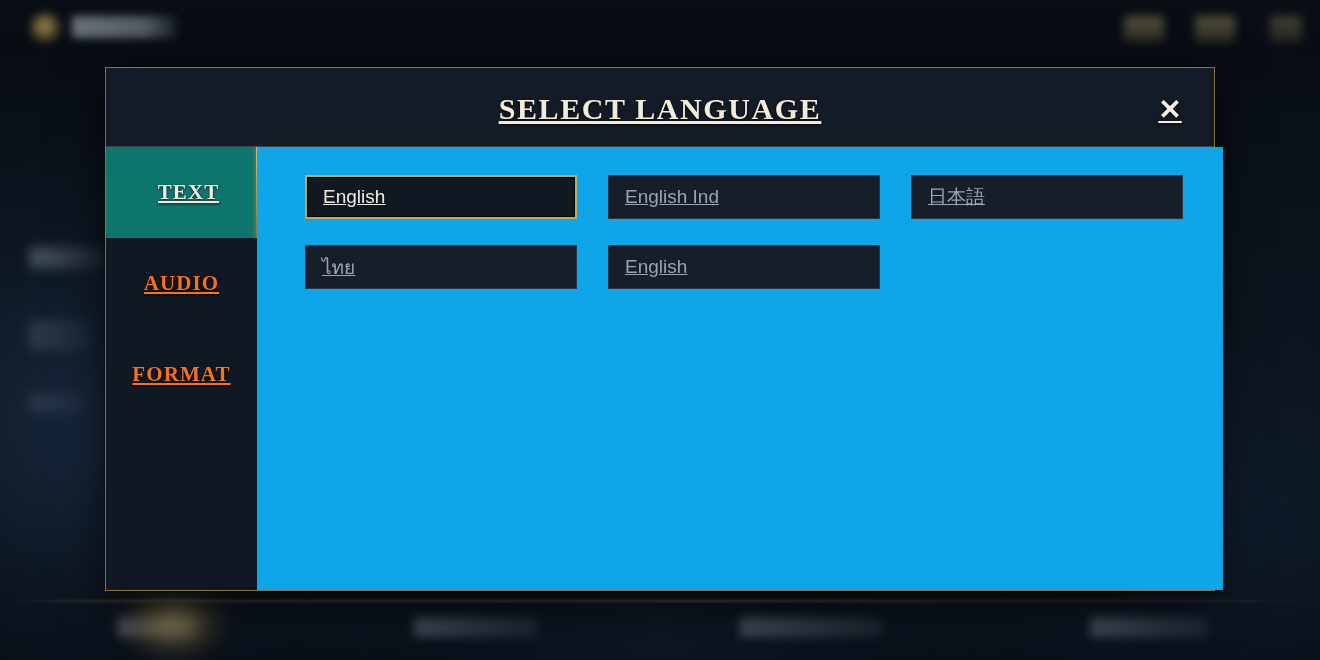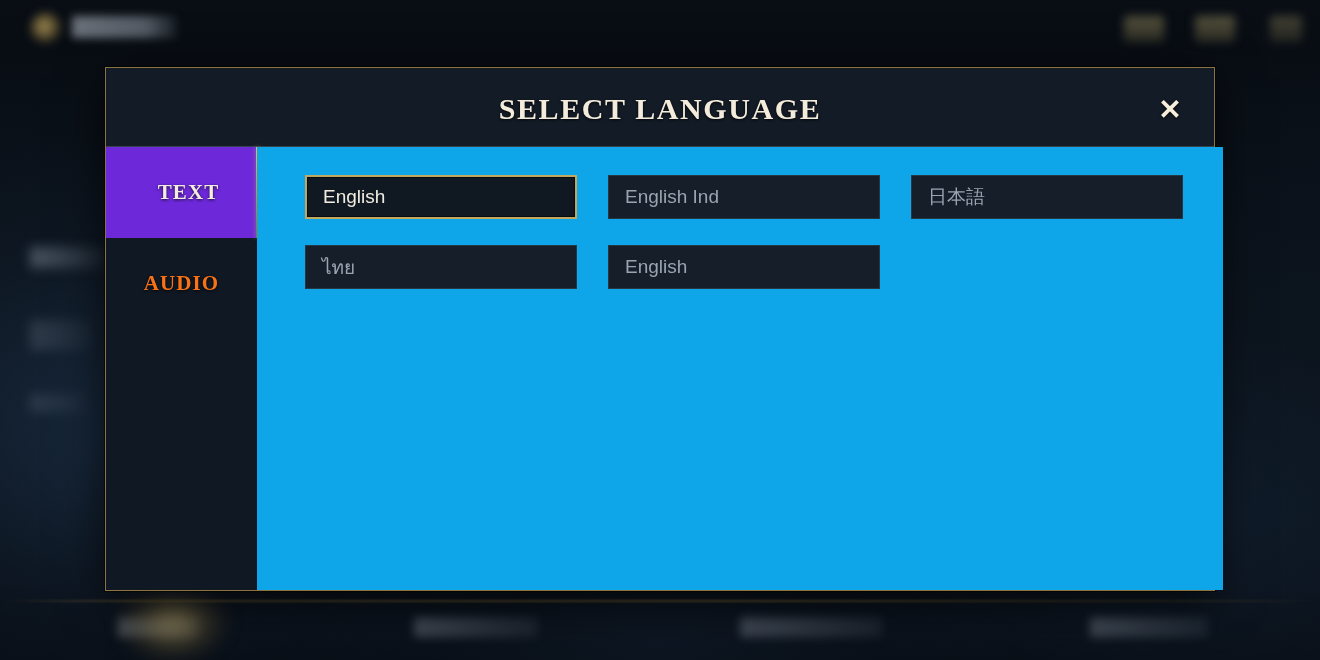--- a/index.html
+++ b/index.html
@@ -1,15 +1,15 @@
 <!DOCTYPE html>
 <html><head>
 <meta charset="utf-8">
 <style>
-  * { margin:0; padding:0; box-sizing:border-box; }
+  * { margin:0; padding:0; box-sizing:border-box;text-decoration:underline; }
   html,body{ width:1320px; height:660px; overflow:hidden; background:#080c12; }
   body{
     font-family:"Liberation Sans", sans-serif;
     position:relative;
     -webkit-font-smoothing:antialiased;
   }
 
   
   #bg{
     position:absolute; inset:0;
@@ -105,21 +105,21 @@
   }
   .tab{
     position:relative; height:91px; display:flex; align-items:center; justify-content:center;
     cursor:pointer; user-select:none;
   }
   .tab .tab-label{
     font-family:"Liberation Serif", serif;
     font-weight:bold; font-size:21px; letter-spacing:1.1px;
     color:#f97316; text-shadow:0 1px 3px rgba(0,0,0,.8);
   }
-  .tab.active{ background:#6d28d9;padding-left:14px; }
+  .tab.active{ background:#0f766e;padding-left:14px; }
   .tab.active .tab-label{ color:#f2ecde; }
   .tab.active::after{
     content:""; position:absolute; right:-2px; top:0; width:3px; height:100%;
     background:linear-gradient(180deg,#d8bd74,#b89a4c 50%,#8a7238);
     box-shadow:0 0 5px rgba(200,170,95,.55);
   }
 
   
   #content{ flex:1 1 auto; position:relative; background:#0ea5e9; padding:28px 40px 0 48px; }
   #lang-grid{
@@ -187,20 +187,23 @@
 
     <div id="dialog-body">
 
       <div id="sidebar">
         <div class="tab active">
           <span class="tab-label">TEXT</span>
         </div>
         <div class="tab">
           <span class="tab-label">AUDIO</span>
         </div>
+        <div class="tab">
+          <span class="tab-label">FORMAT</span>
+        </div>
       </div>
 
       <div id="content">
         <div id="lang-grid">
           <div class="lang-cell selected">
             <span>English</span>
           </div>
           <div class="lang-cell">
             <span>English Ind</span>
           </div>

